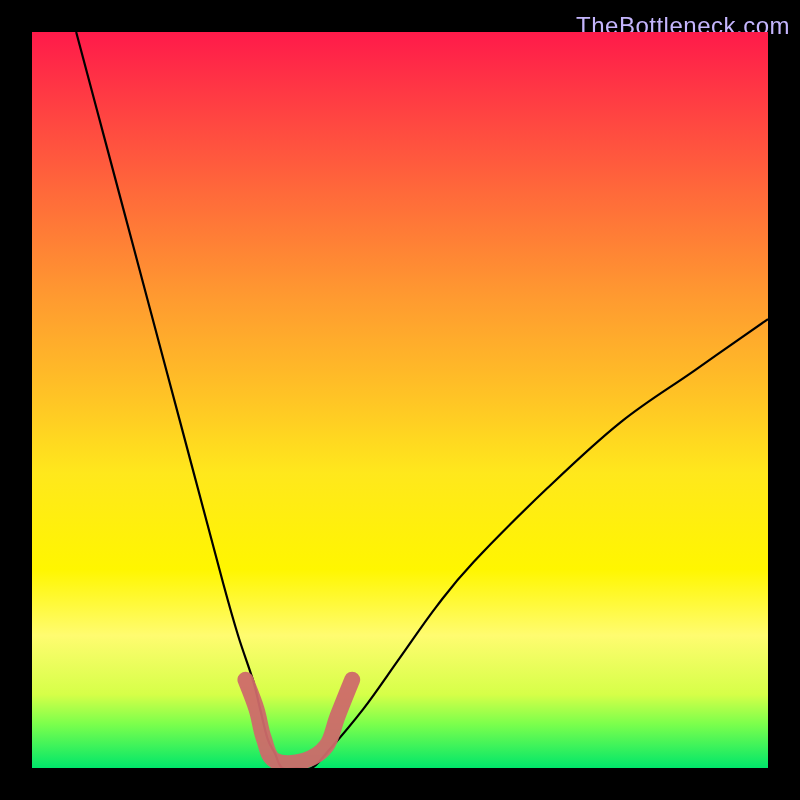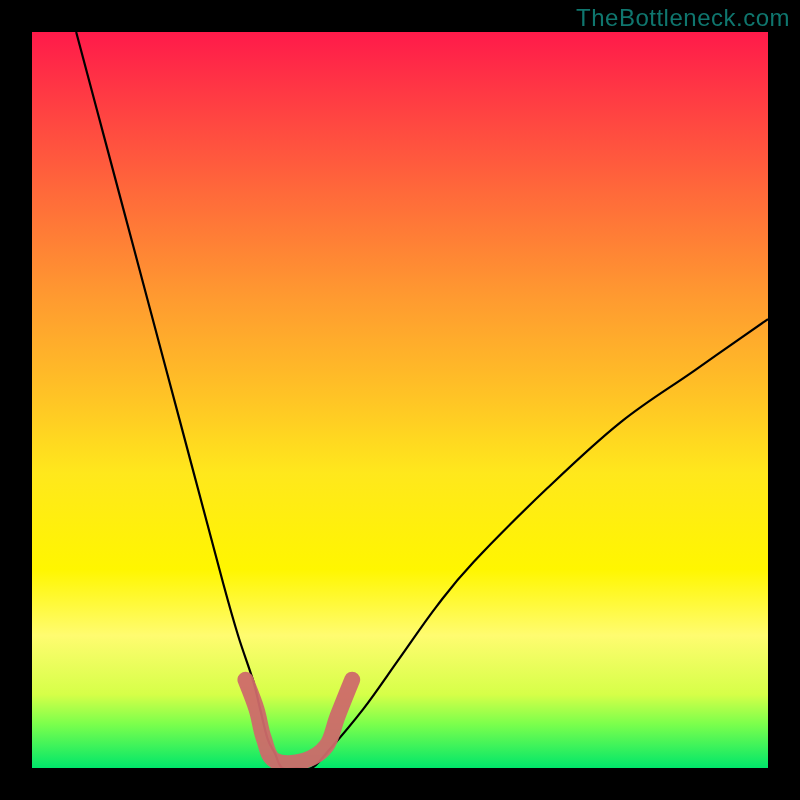--- a/index.html
+++ b/index.html
@@ -33,23 +33,23 @@
       #ffc525 50%,
       #ffe81c 60%,
       #fff600 73%,
       #fffc70 82%,
       #d6ff48 90%,
       #7cff4c 94%,
       #00e66a 100%);
   }
   .watermark {
     position: absolute;
-    top: 4px;
+    top: 12px;
     right: 10px;
-    color: #0f766e;
+    color: #c4b5fd;
     font-size: 24px;
     letter-spacing: 0.5px;
   }
   svg.curve {
     position: absolute;
     top: 0;
     left: 0;
   }
 </style>
 </head>

